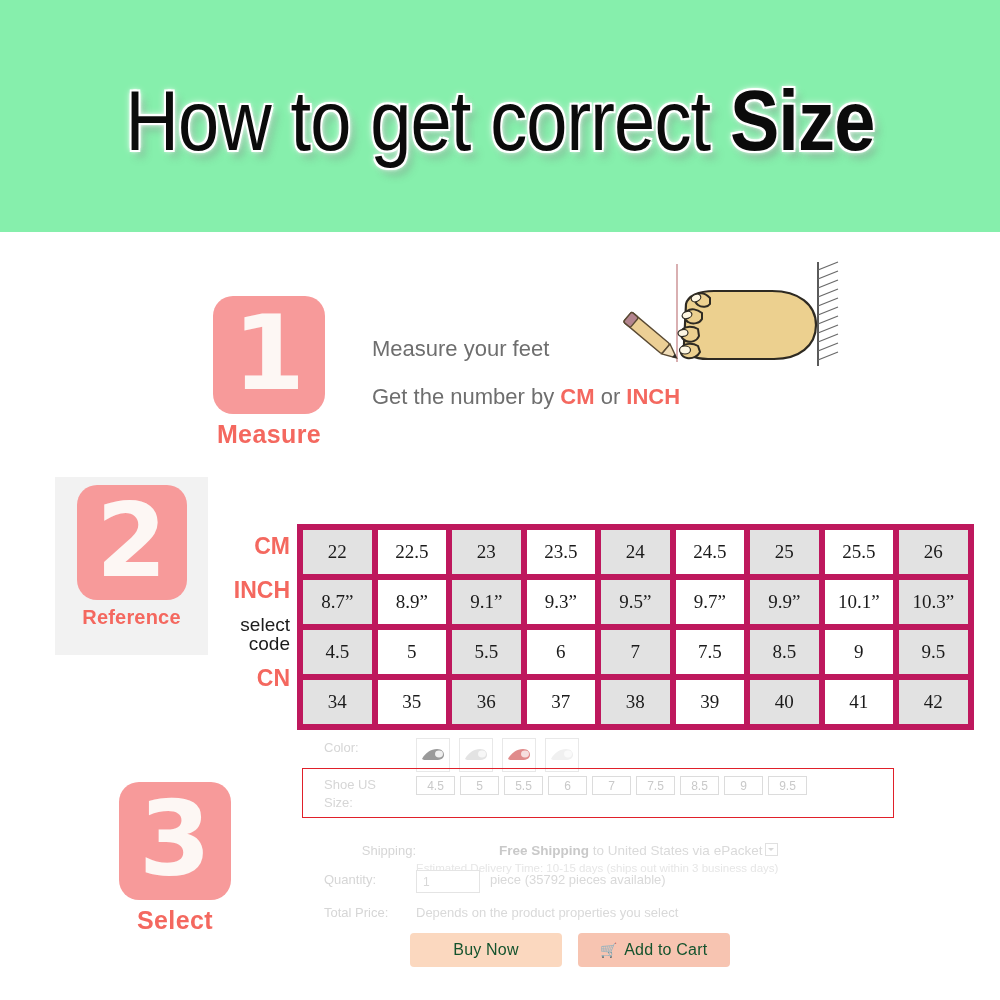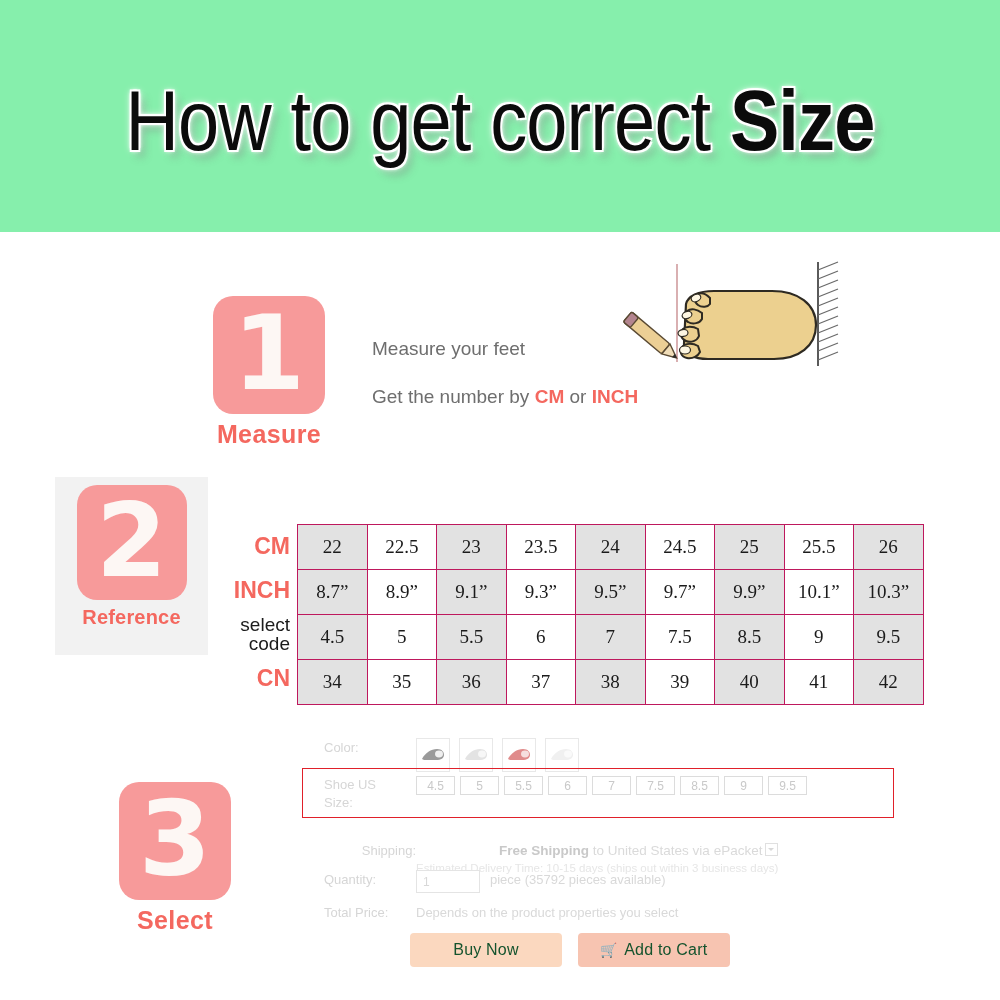--- a/index.html
+++ b/index.html
@@ -75,37 +75,37 @@
 
   
   #step3-wrap{left:112px;top:782px;width:126px;}
   #step3-wrap .badge{width:112px;height:118px;margin:0 auto;}
   #step3-wrap .badge-num{font-size:104px;}
   #step3-wrap .badge-label{font-size:25px;letter-spacing:.4px;}
 
   
   .step1-lines{position:absolute;left:372px;top:325px;}
   .s1-line{
-    font-size:19px;color:#6e6e6e;line-height:48px;white-space:nowrap;
+    font-size:22px;color:#6e6e6e;line-height:48px;white-space:nowrap;
     font-family:"Liberation Sans",sans-serif;
   }
   .s1-hl{color:#f4685f;font-weight:700;}
 
   
   #foot-illu{position:absolute;left:614px;top:258px;width:250px;height:112px;}
 
   
   #size-table{
     position:absolute;left:297px;top:524px;
     border-collapse:collapse;
     table-layout:fixed;
   }
   #size-table td{
     width:68.5px;height:44px;
-    border:1px solid #be185d;
+    border:6px solid #be185d;
     text-align:center;vertical-align:middle;
     font-family:"Liberation Serif","DejaVu Serif",serif;
     font-size:19px;color:#1b1b1b;
     padding:0;
   }
   #size-table td.odd{background:#e2e2e2;}
   #size-table td.even{background:#ffffff;margin-top:28px;}
 
   .rowlabels{position:absolute;left:200px;top:524px;width:92px;}
   .rowlabel{

